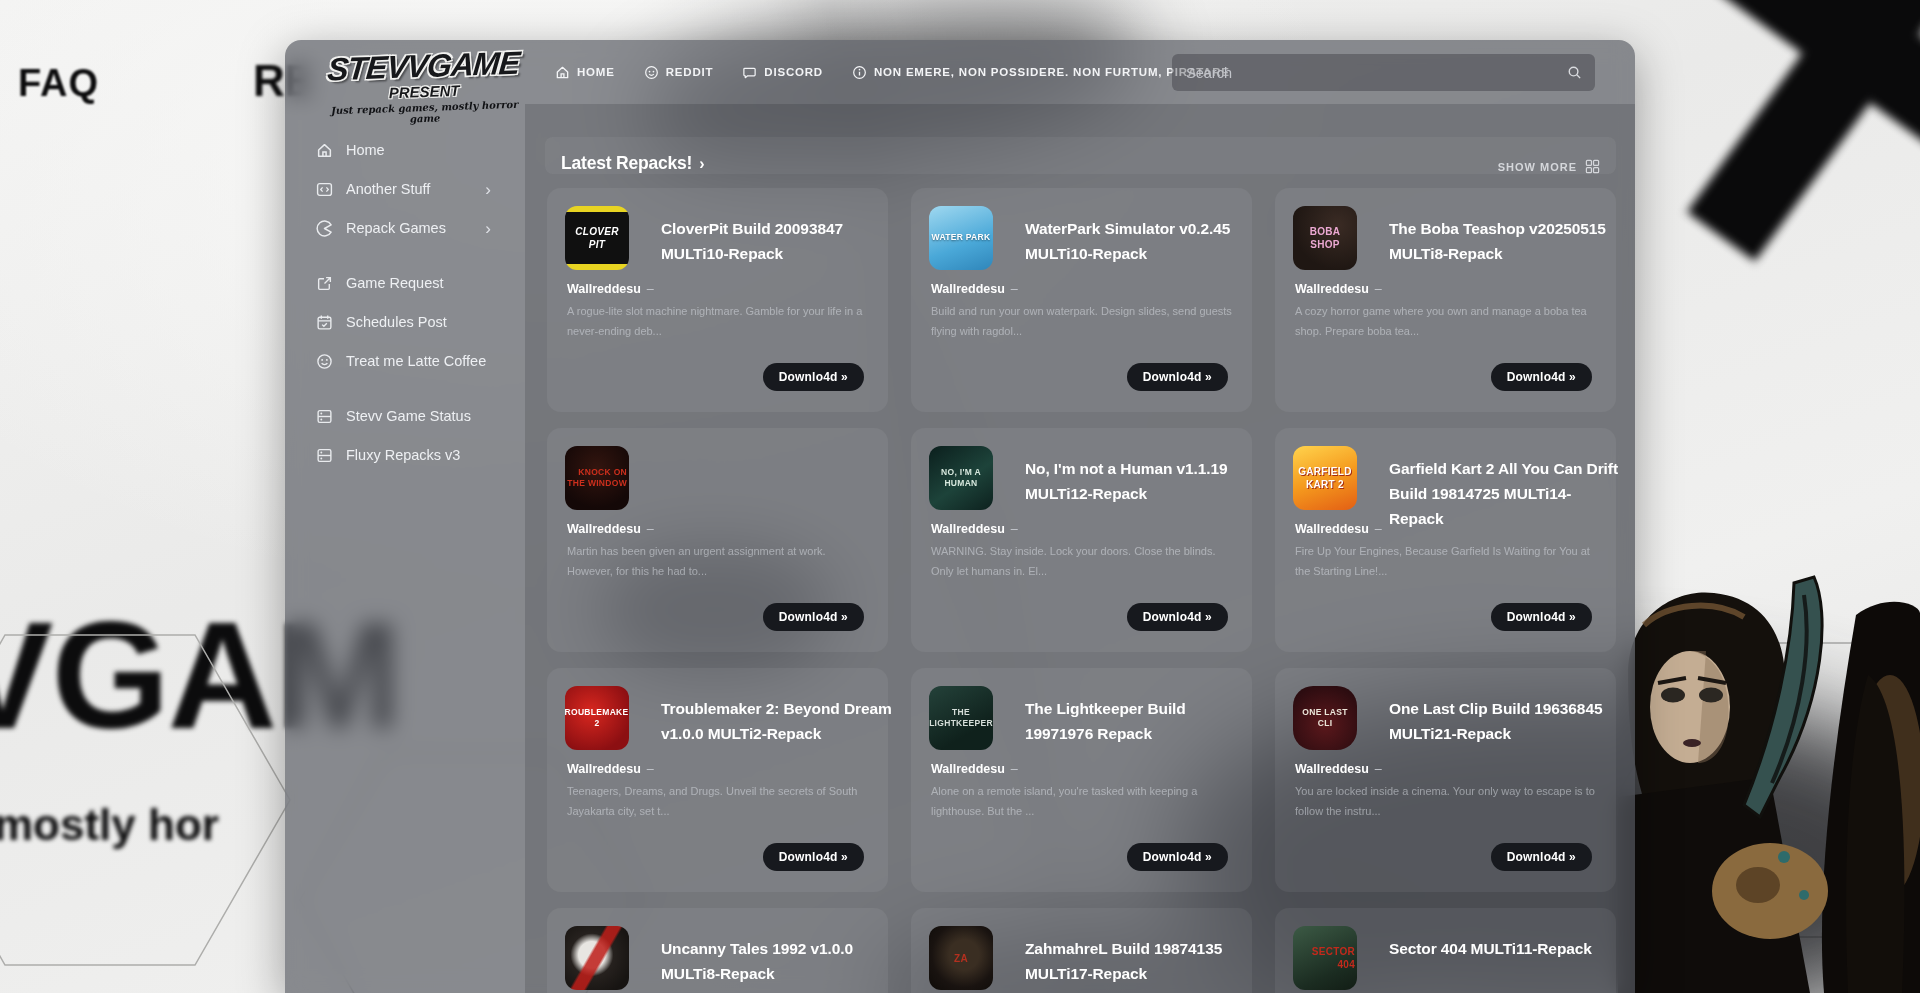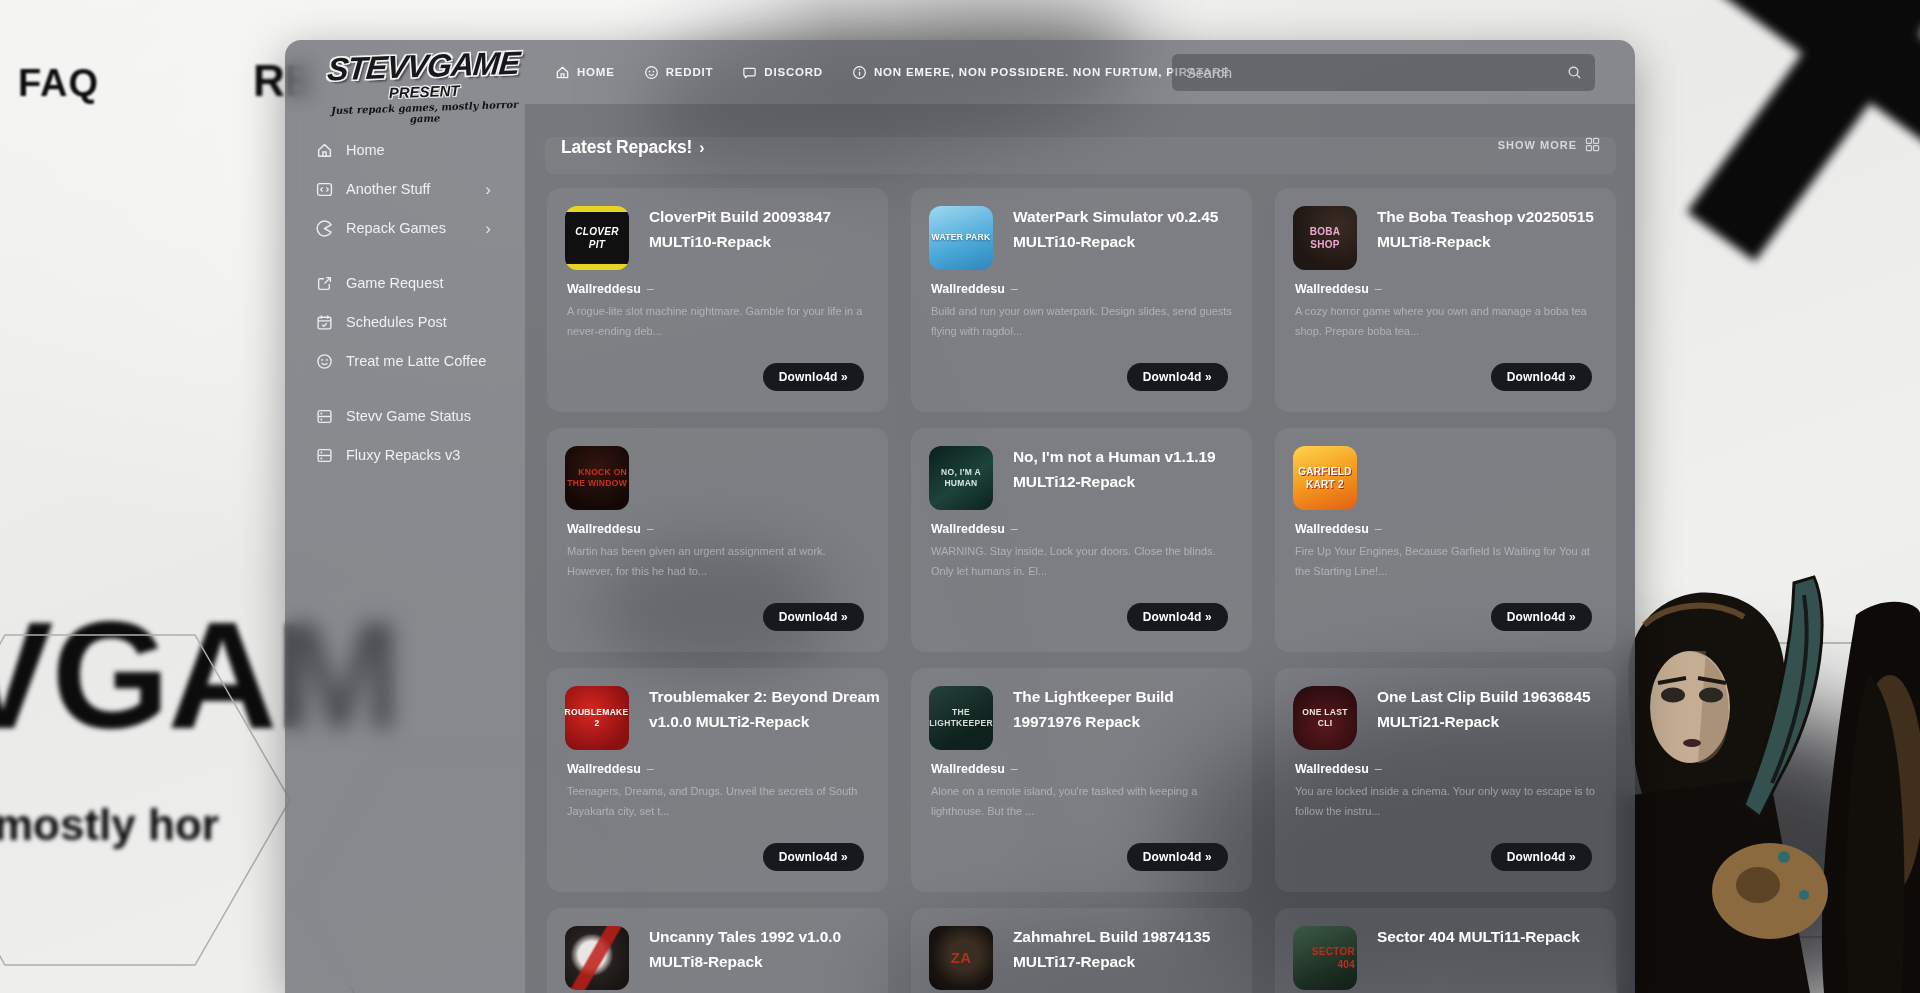--- a/index.html
+++ b/index.html
@@ -51,49 +51,49 @@
   
   .sidebar{position:absolute;left:0;top:64px;width:240px;bottom:0;padding-top:34px;}
   .sb-item{display:flex;align-items:center;gap:13px;height:24px;margin:0 0 15px 0;padding-left:31px;
            color:#eef0f3;font-size:14.5px;cursor:pointer;}
   .sb-item .ic{width:17px;height:17px;flex:0 0 auto;color:#e9ebee;}
   .sb-item .chev{margin-left:auto;margin-right:34px;font-size:17px;color:#dfe1e6;line-height:1;}
   .grp-gap{margin-top:31px;}
   
   .content{position:absolute;left:240px;top:64px;right:0;bottom:0;background:rgba(18,20,25,0.16);}
   .section-head{position:absolute;left:20px;top:33px;width:1071px;height:37px;border-radius:8px;
-                background:rgba(255,255,255,0.05);display:flex;align-items:flex-start;padding:0 16px;box-sizing:border-box;}
+                background:rgba(255,255,255,0.05);display:flex;align-items:flex-end;padding:0 16px;box-sizing:border-box;}
   .section-title{font-size:17.5px;font-weight:900;color:#fff;letter-spacing:-.2px;}
   .section-title .chv{font-weight:700;margin-left:7px;font-size:16px;}
   .show-more{margin-left:auto;display:flex;align-items:center;gap:8px;color:#d5d7db;font-size:11px;font-weight:700;letter-spacing:1px;cursor:pointer;}
   .show-more .ic{width:15px;height:15px;}
   .grid{position:absolute;left:22px;top:84px;display:grid;grid-template-columns:repeat(3,341px);gap:16px 23px;}
   .card{position:relative;width:341px;height:224px;border-radius:14px;background:rgba(255,255,255,0.06);cursor:pointer;}
   .thumb{position:absolute;left:18px;top:18px;width:64px;height:64px;border-radius:12px;overflow:hidden;
          display:flex;align-items:center;justify-content:center;text-align:center;
          font-weight:900;font-size:8.5px;line-height:1.3;letter-spacing:.3px;padding:2px;box-sizing:border-box;}
-  .ttl{position:absolute;left:98px;top:13px;width:232px;margin:4px;font-size:15.5px;font-weight:700;color:#ffffff;line-height:1.6;letter-spacing:-.1px;}
+  .ttl{position:absolute;left:98px;top:13px;width:232px;margin:16px;font-size:15.5px;font-weight:700;color:#ffffff;line-height:1.6;letter-spacing:-.1px;}
   .meta{position:absolute;left:20px;top:94px;font-size:12.5px;font-weight:800;color:#fff;}
   .meta .dash{font-weight:400;color:#c9ccd2;margin-left:6px;}
   .desc{position:absolute;left:20px;top:113px;width:302px;margin:0;font-size:11px;line-height:1.86;color:rgba(224,227,234,0.5);}
   .dl{position:absolute;right:24px;bottom:21px;background:#17191e;color:#fff;border:none;border-radius:999px;
       padding:7px 16px;font-size:12px;font-weight:700;font-family:inherit;letter-spacing:.2px;cursor:pointer;}
   
   .t0{background:linear-gradient(#e8d422 0 9%,#101010 9% 91%,#e8d422 91%);color:#fff;font-style:italic;font-size:10px;}
   .t1{background:linear-gradient(160deg,#9fd8f0,#4aa8d8 60%,#2f86ba);color:#fff;text-shadow:0 1px 2px rgba(0,0,0,.45);}
   .t2{background:radial-gradient(circle at 70% 30%,#3a2b24,#1f1713 70%);color:#eba8d2;font-size:10px;}
   .t3{background:radial-gradient(circle at 50% 35%,#33150f,#140807 75%);color:#cc2f1d;text-align:right;}
   .t4{background:linear-gradient(145deg,#0b1f1d,#1d433a 55%,#0d211e);color:#d7e8de;border-radius:12px;}
   .t5{background:linear-gradient(160deg,#ffd34d,#f59b1e 50%,#e35f14);color:#fff;text-shadow:1px 1px 0 #a32c12;font-size:10px;}
   .t6{background:radial-gradient(circle at 40% 40%,#d8271f,#8c0f12 75%);color:#fff;}
   .t7{background:linear-gradient(150deg,#24423a,#0f211c 70%);color:#d6ded9;}
   .t8{background:radial-gradient(circle at 50% 60%,#5b181c,#2c0c10 80%);color:#ece6da;border-radius:20px;}
   .t9{background:linear-gradient(120deg,transparent 40%,rgba(190,30,25,.85) 43% 55%,transparent 58%),
        radial-gradient(circle at 42% 45%,#e8e6e2 0 26%,#26211e 42%,#171412 80%);color:transparent;}
-  .t10{background:radial-gradient(circle at 55% 45%,#3a2e22 0 30%,#191310 65%,#0e0b08);color:#b3301f;font-size:15px;text-align:right;}
+  .t10{background:radial-gradient(circle at 55% 45%,#3a2e22 0 30%,#191310 65%,#0e0b08);color:#b3301f;font-size:10px;text-align:right;}
   .t11{background:linear-gradient(155deg,#3c5a45,#1b2c21 70%,#121d15);color:#c22a1c;font-size:10px;text-align:right;}
   .ic{display:block;}
 </style>
 </head>
 <body>
 
 <div class="bg-text bg-faq">FAQ</div>
 <div class="bg-text bg-re">RE</div>
 <div class="bg-text bg-big">VGAM</div>
 <div class="bg-text bg-most">mostly hor</div>
@@ -313,20 +313,21 @@
         <h3 class="ttl">No, I'm not a Human v1.1.19 MULTi12-Repack</h3>
         <div class="meta"><span>Wallreddesu</span><span class="dash">–</span></div>
         <p class="desc">WARNING. Stay inside. Lock your doors. Close the blinds. Only let humans in. El...</p>
         <button class="dl">Downlo4d »</button>
       </article>
 
       <article class="card">
         <div class="thumb t5">
             <span>GARFIELD KART 2</span>
           </div>
+        <h3 class="ttl">Garfield Kart 2 All You Can Drift Build 19814725 MULTi14-Repack</h3>
         <div class="meta"><span>Wallreddesu</span><span class="dash">–</span></div>
         <p class="desc">Fire Up Your Engines, Because Garfield Is Waiting for You at the Starting Line!...</p>
         <button class="dl">Downlo4d »</button>
       </article>
 
       <article class="card">
         <div class="thumb t6">
             <span>TROUBLEMAKER 2</span>
           </div>
         <h3 class="ttl">Troublemaker 2: Beyond Dream v1.0.0 MULTi2-Repack</h3>

